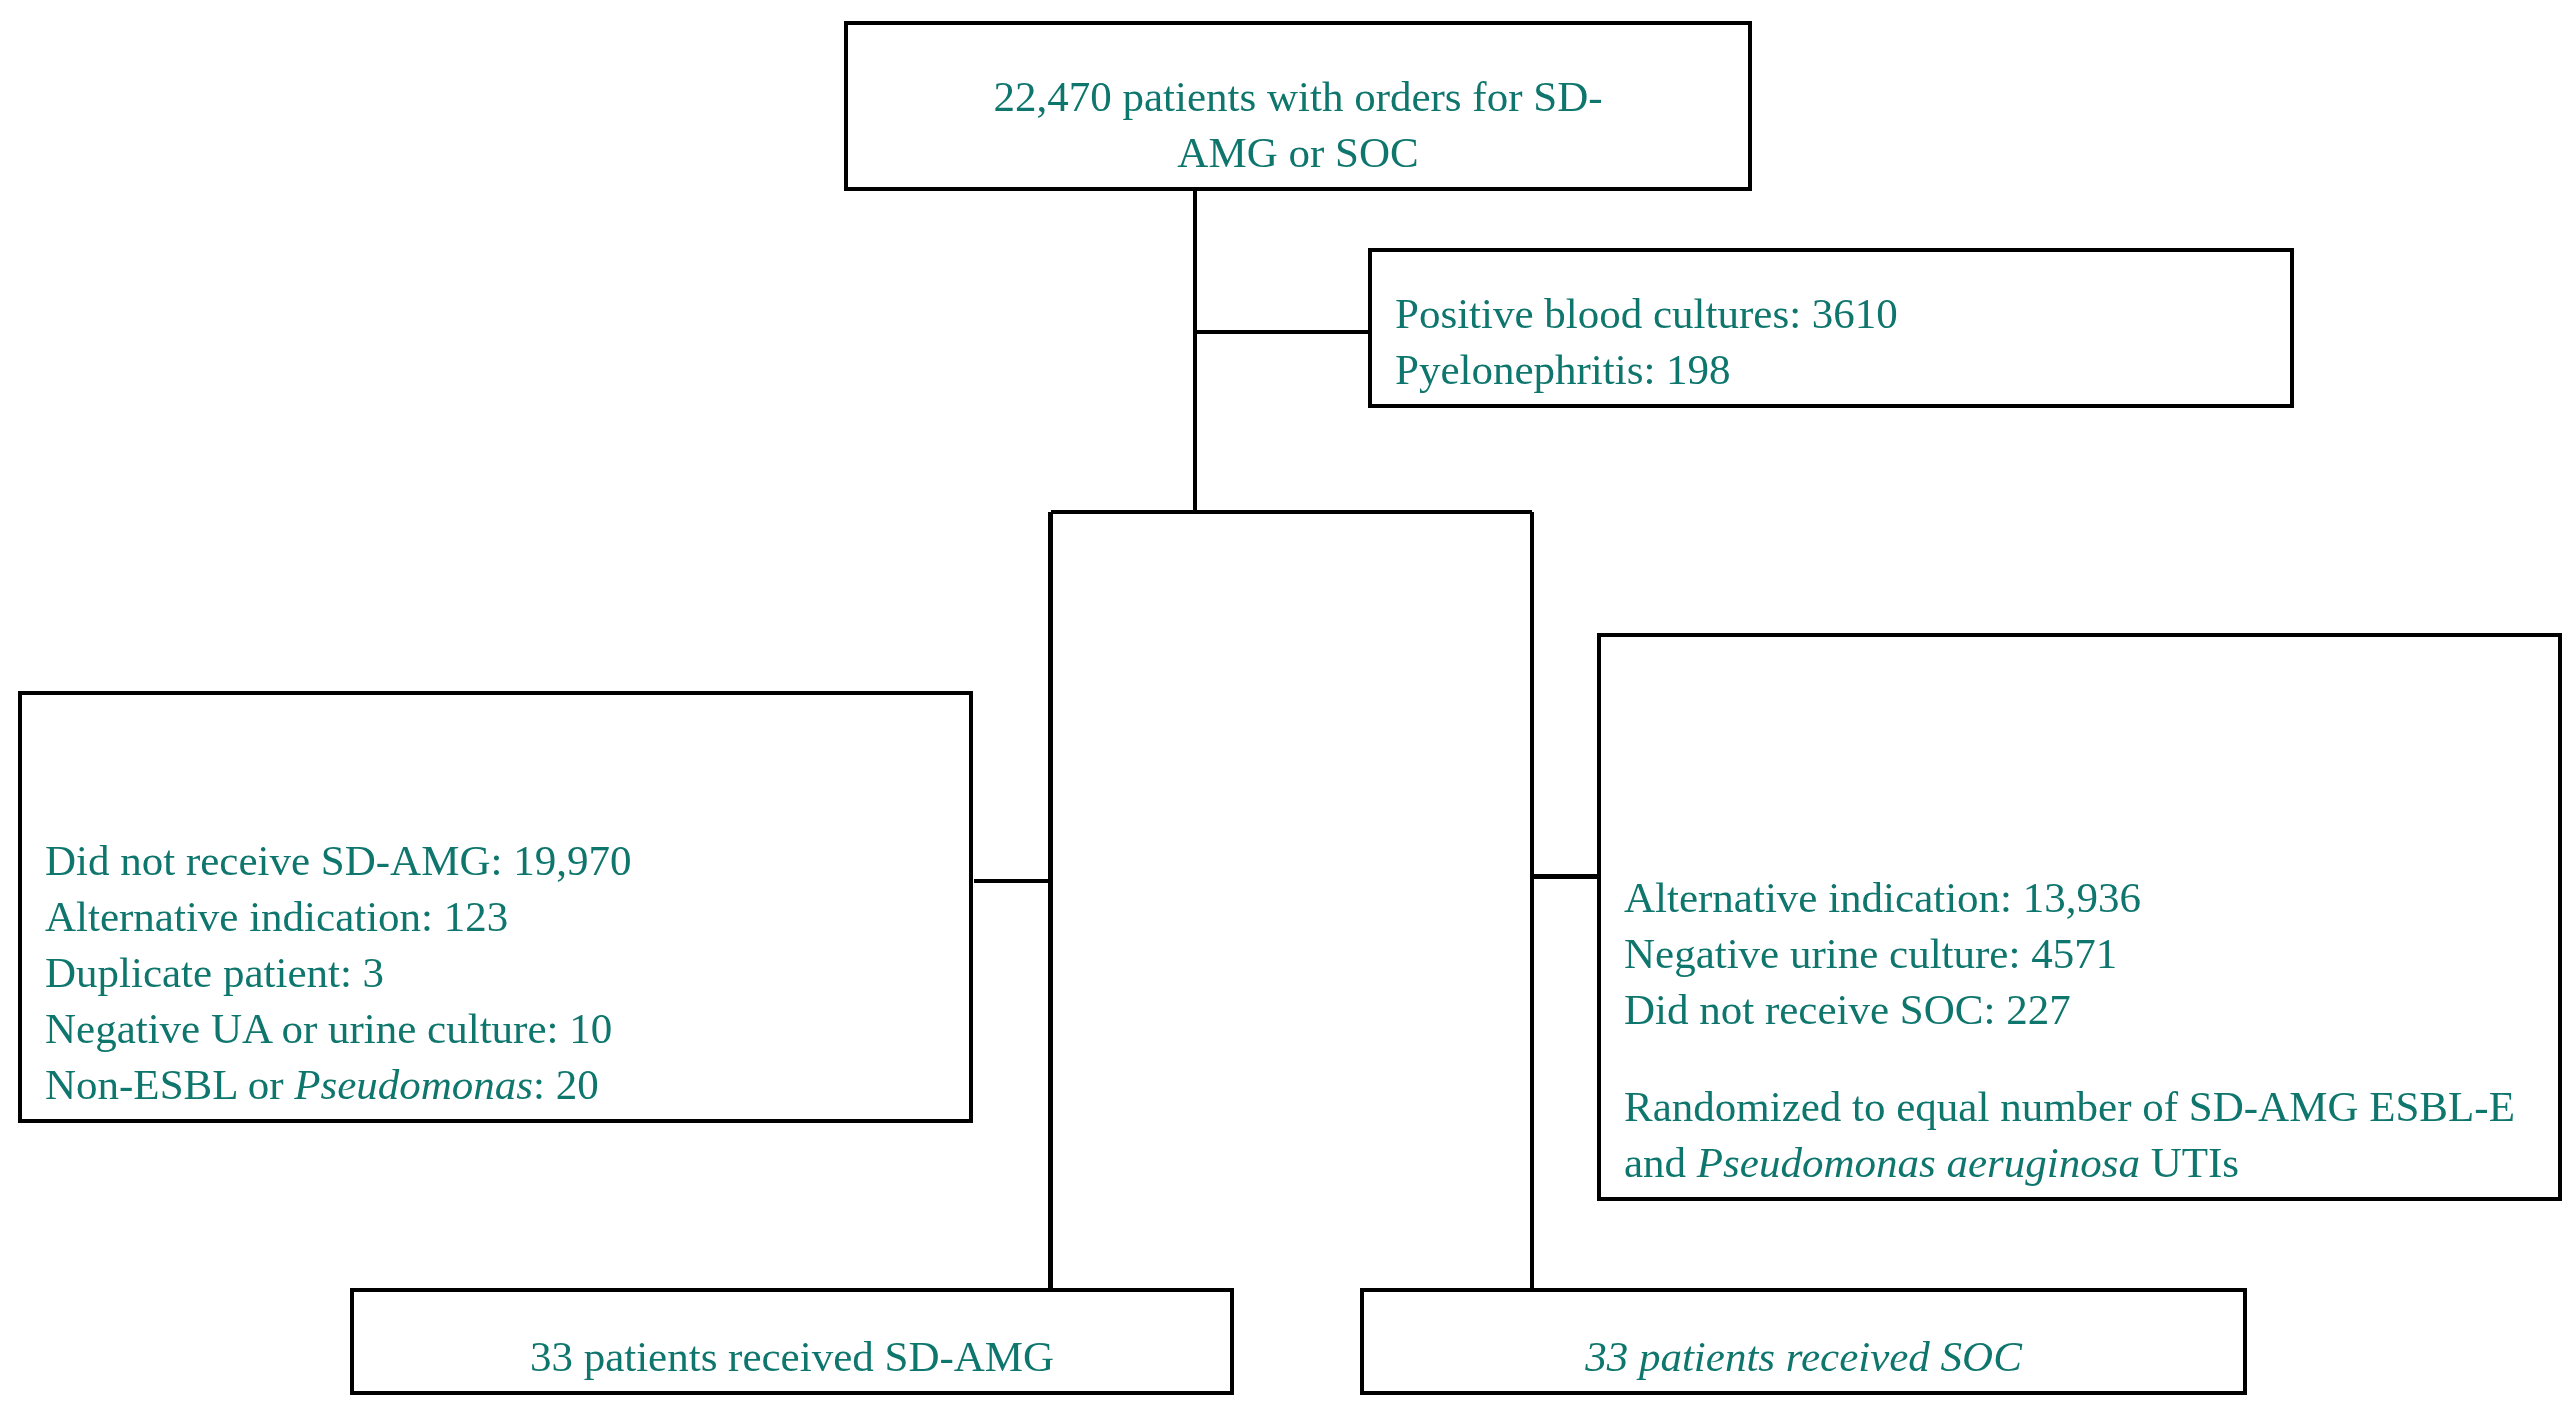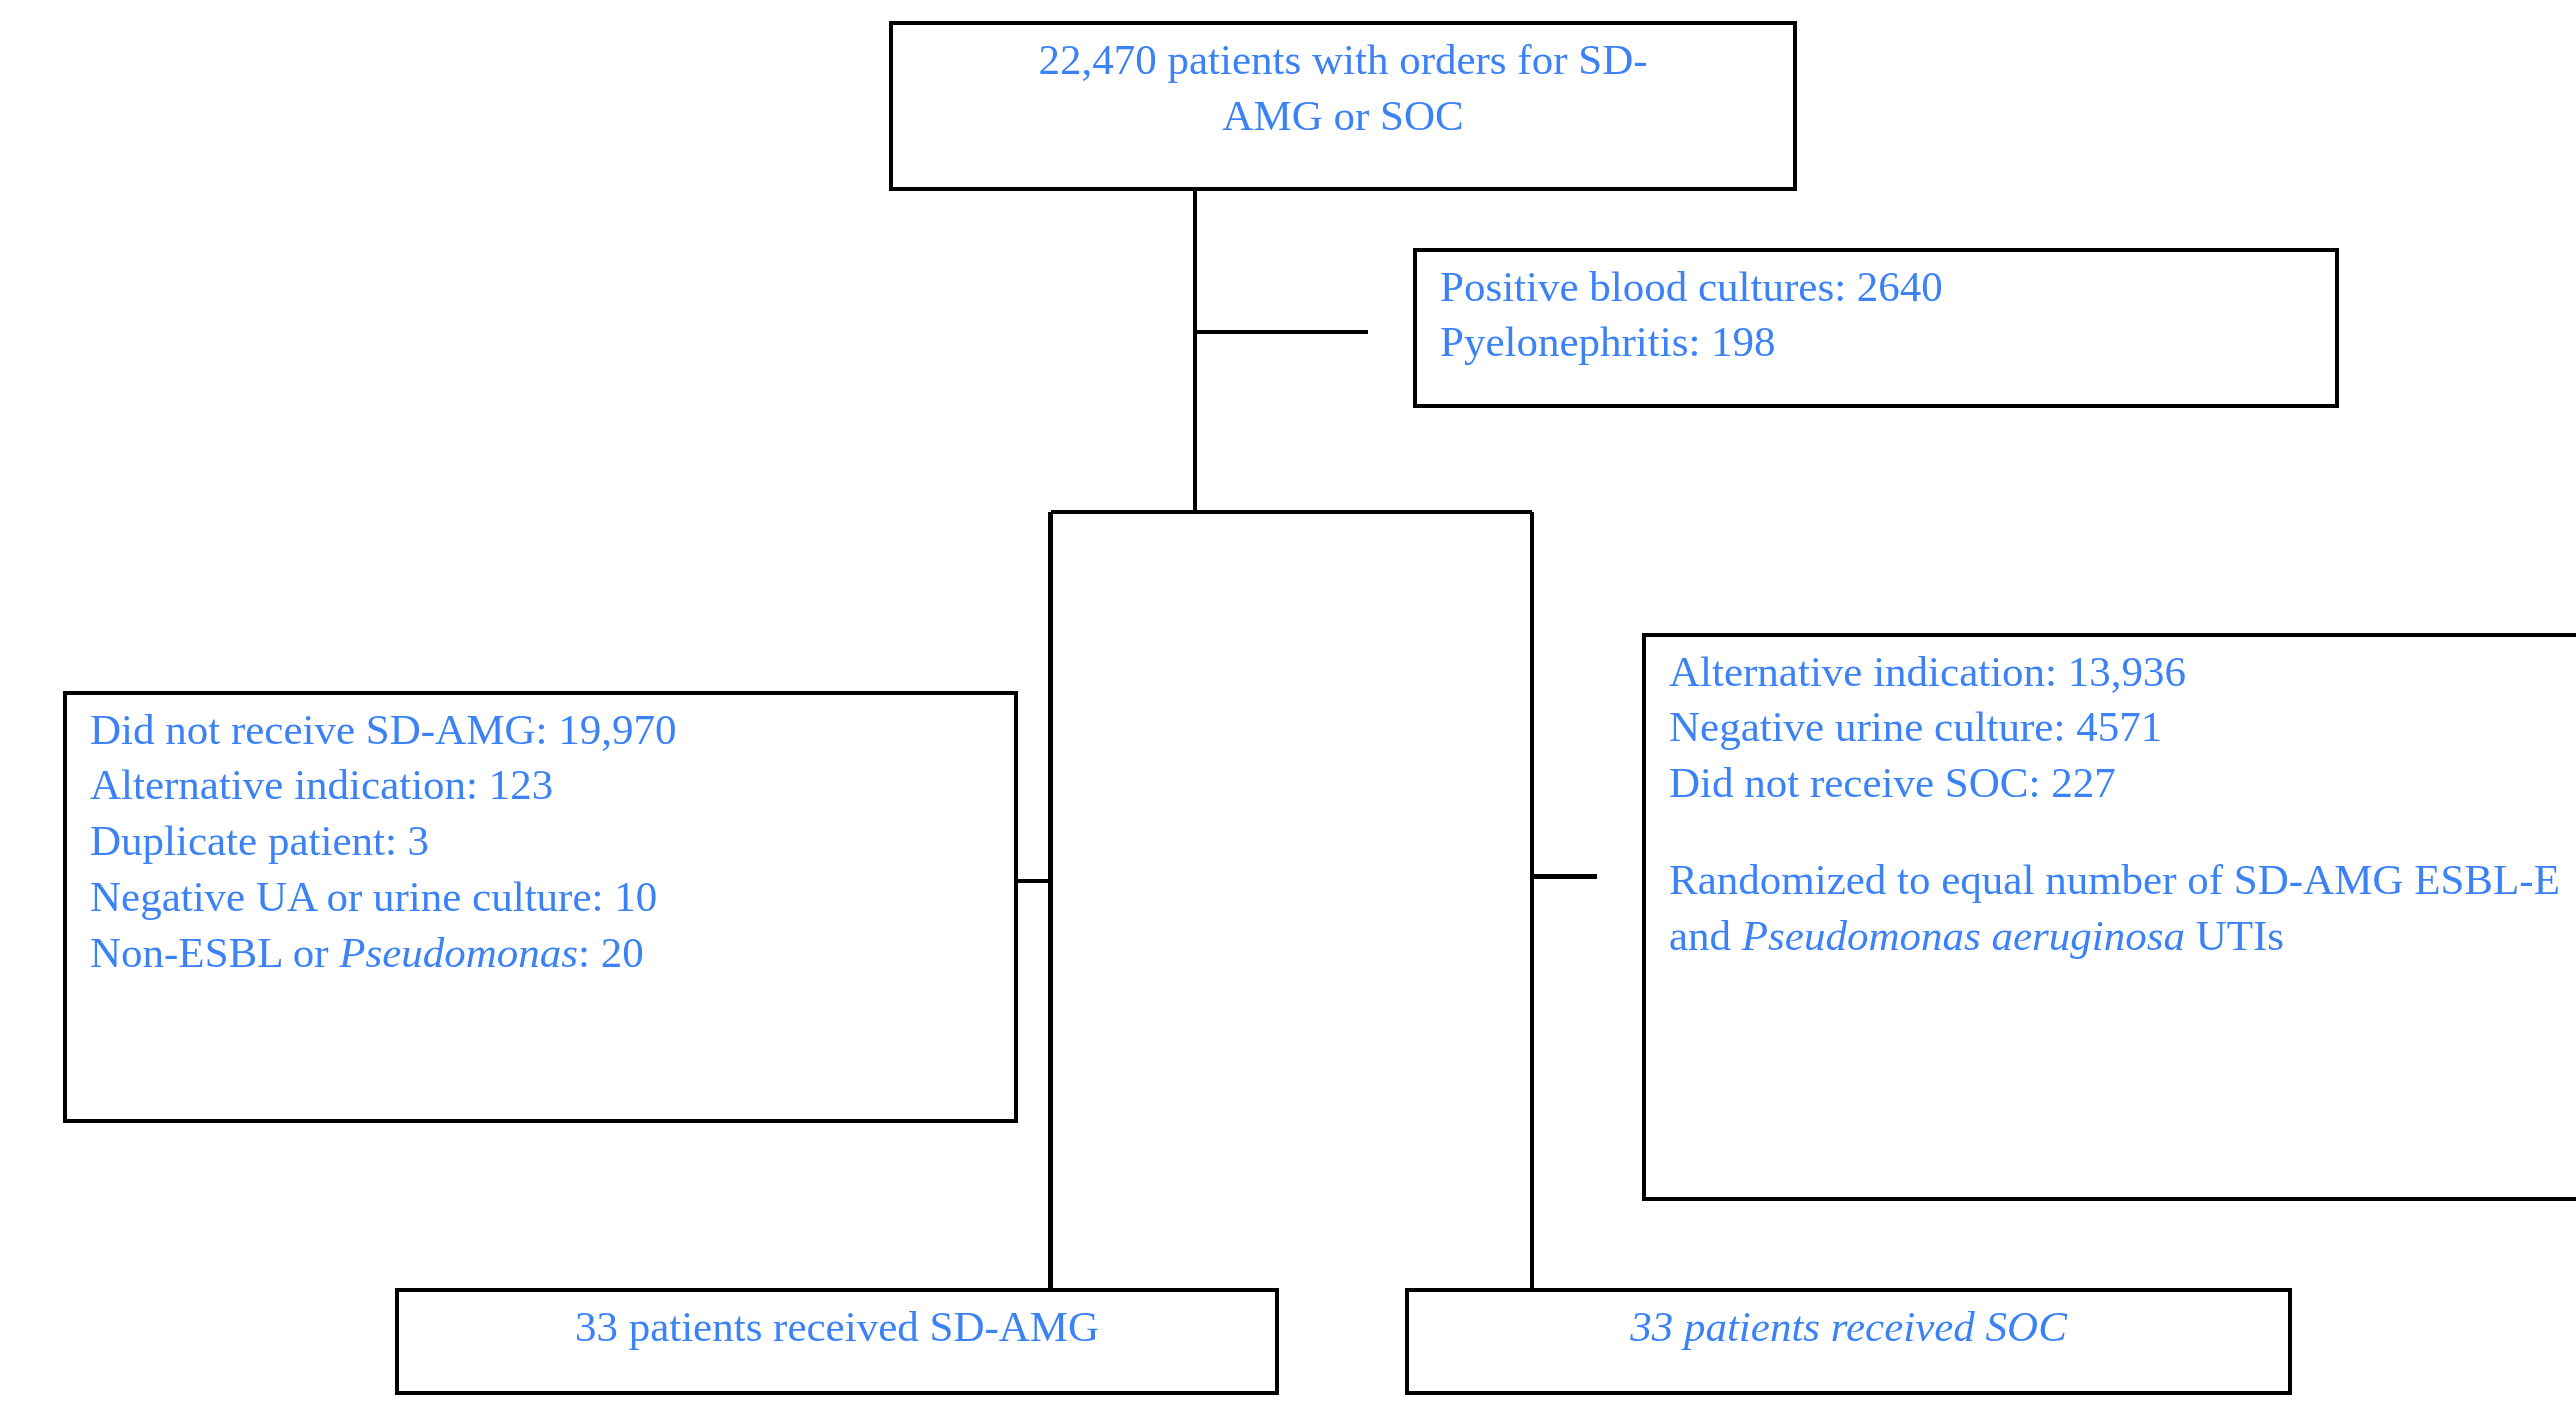--- a/index.html
+++ b/index.html
@@ -24,25 +24,24 @@
     height: 1419px;
     pointer-events: none;
   }
   .node-box {
     position: absolute;
     box-sizing: border-box;
     border: 4.5px solid #000000;
     background: #ffffff;
     display: flex;
     flex-direction: column;
-    justify-content: flex-start;
-    color: #3b82f6;
+    justify-content: flex-end;
+    color: #0f766e;
     font-size: 43px;
     line-height: 1.30;
-    margin-left: 45px;
   }
   .node-box.center-text {
     align-items: center;
     text-align: center;
   }
   .node-box.left-text {
     align-items: flex-start;
     text-align: left;
   }
   .box-pad-center { padding: 6.5px 22px; width: 100%; box-sizing: border-box; }
@@ -70,21 +69,21 @@
 
   <div class="node-box center-text" style="left:844px; top:21.4px; width:908px; height:170px;">
     <div class="box-pad-center">
       <span class="text-line">22,470 patients with orders for SD-</span>
       <span class="text-line">AMG or SOC</span>
     </div>
   </div>
 
   <div class="node-box left-text" style="left:1368px; top:248px; width:926px; height:160px;">
     <div class="box-pad-left">
-      <span class="text-line">Positive blood cultures: 2640</span>
+      <span class="text-line">Positive blood cultures: 3610</span>
       <span class="text-line">Pyelonephritis: 198</span>
     </div>
   </div>
 
   <div class="node-box left-text" style="left:18px; top:691px; width:955px; height:432px;">
     <div class="box-pad-left">
       <span class="text-line">Did not receive SD-AMG: 19,970</span>
       <span class="text-line">Alternative indication: 123</span>
       <span class="text-line">Duplicate patient: 3</span>
       <span class="text-line">Negative UA or urine culture: 10</span>

